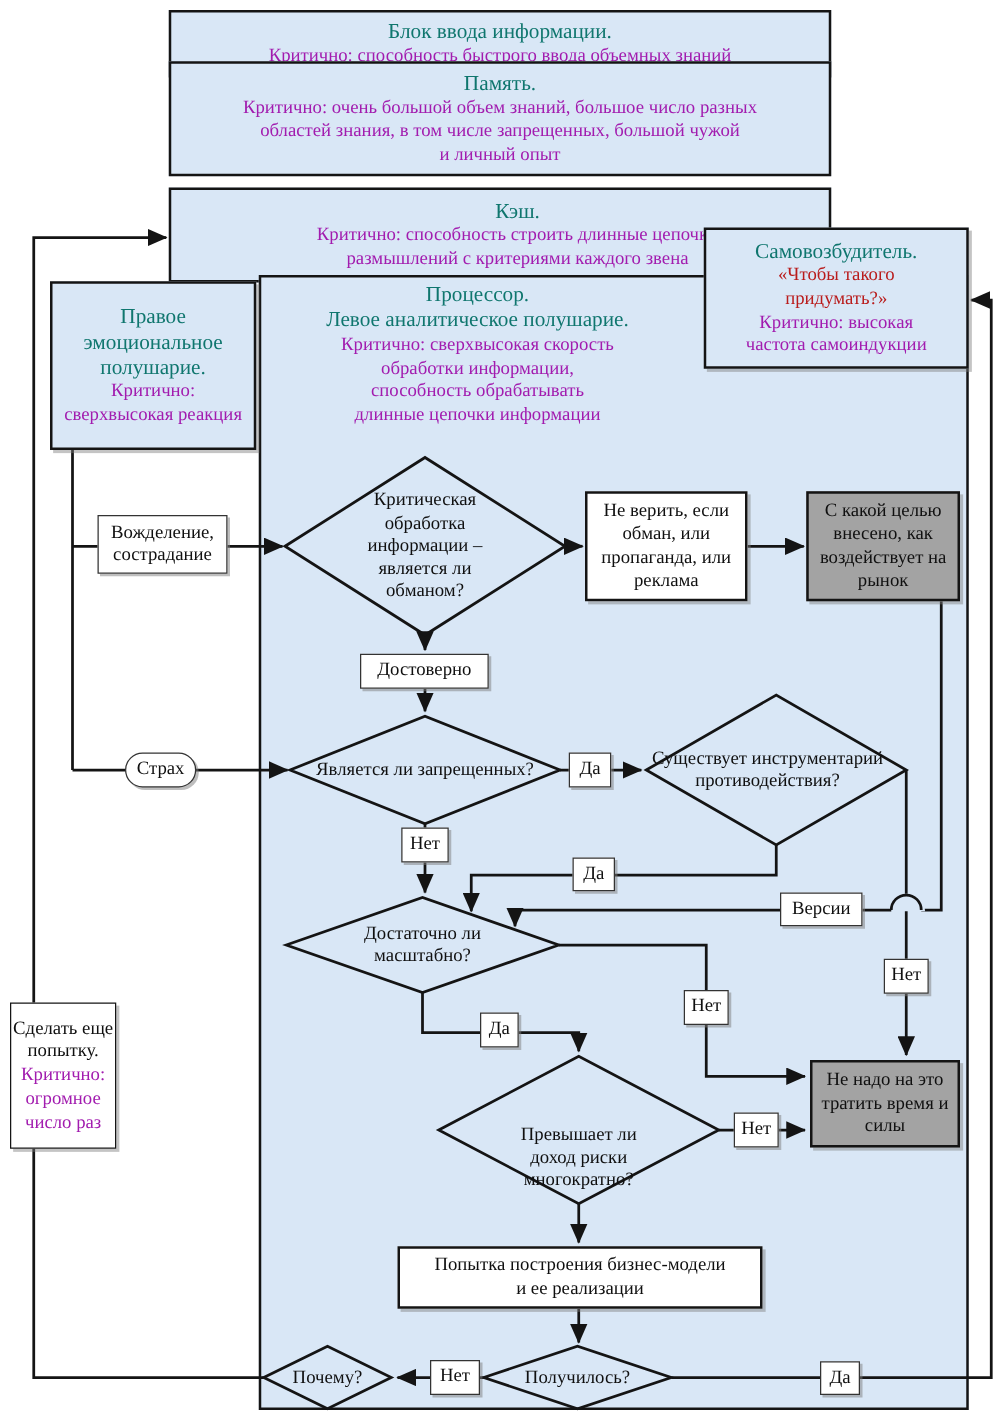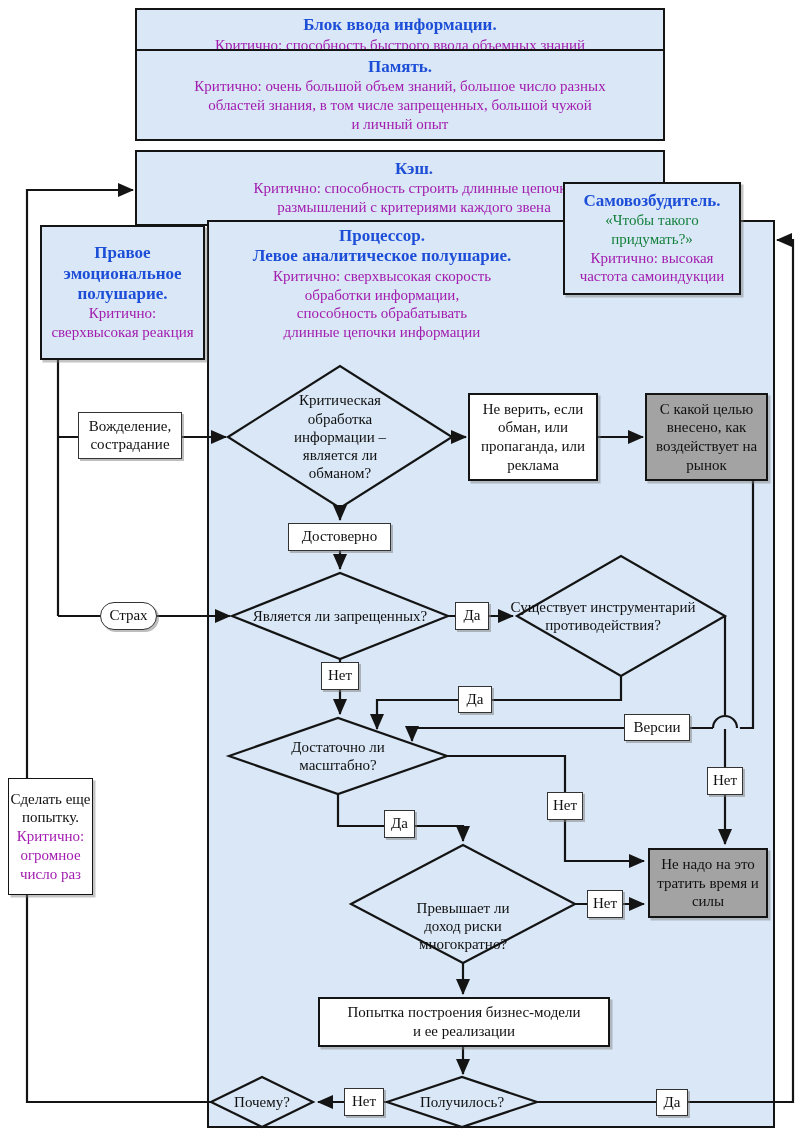--- a/index.html
+++ b/index.html
@@ -10,23 +10,23 @@
        text-align:center;z-index:1;}
   .node{position:absolute;border:2.2px solid #141414;box-sizing:border-box;display:flex;
         flex-direction:column;align-items:center;justify-content:center;text-align:center;
         font-size:15px;line-height:1.25;z-index:3;box-shadow:2.5px 2.5px 0 rgba(125,125,125,.45);}
   .white{background:#ffffff;} .blue{background:#a3a3a3;}
   .lbl{position:absolute;background:#ffffff;border:1.4px solid #333;box-sizing:border-box;
        box-shadow:2px 2px 0 rgba(125,125,125,.5);display:flex;align-items:center;justify-content:center;
        text-align:center;font-size:15px;line-height:1.15;z-index:3;}
   .dtxt{position:absolute;display:flex;align-items:center;justify-content:center;text-align:center;
         font-size:15px;line-height:1.22;z-index:3;}
-  .t{font-weight:bold;font-size:17px;line-height:1.2;color:#1d4ed8;}
+  .t{font-weight:normal;font-size:17px;line-height:1.2;color:#0f766e;}
   .crit{color:#a21caf;font-size:15px;line-height:1.25;}
-  .q{font-size:15px;line-height:1.25;color:#15803d;}
+  .q{font-size:15px;line-height:1.25;color:#b91c1c;}
   svg.wires{position:absolute;left:0;top:0;z-index:2;}
   svg.wires path,svg.wires polygon{stroke:#141414;stroke-width:2.2;fill:none;}
   svg.wires path.mask{stroke:none;fill:#d9e7f6;}
   svg.wires .ah{fill:#141414;stroke:none;}
 </style>
 </head>
 <body>
 
 <div id="canvas">
 
@@ -52,21 +52,21 @@
     <div class="t">Процессор.</div>
     <div class="t">Левое аналитическое полушарие.</div>
     <div class="crit" style="width:230px;margin:0 auto;">Критично: сверхвысокая скорость обработки информации, способность обрабатывать длинные цепочки информации</div>
   </div>
 
   <div class="blk" style="left:40px;top:225px;width:165px;height:135px;z-index:3;box-shadow:2.5px 2.5px 0 rgba(125,125,125,.45);">
     <div class="t" style="width:150px;">Правое эмоциональное полушарие.</div>
     <div class="crit" style="width:150px;">Критично: сверхвысокая реакция</div>
   </div>
 
-  <div class="blk" style="left:563px;top:182px;width:178px;height:113px;z-index:4;box-shadow:2.5px 2.5px 0 rgba(125,125,125,.45);">
+  <div class="blk" style="left:563px;top:182px;width:212px;height:113px;z-index:4;box-shadow:2.5px 2.5px 0 rgba(125,125,125,.45);">
     <div class="t">Самовозбудитель.</div>
     <div class="q" style="width:170px;">«Чтобы такого придумать?»</div>
     <div class="crit" style="width:170px;">Критично: высокая частота самоиндукции</div>
   </div>
 
   <svg class="wires" width="800" height="1140">
     <defs>
       <marker id="ah" markerUnits="userSpaceOnUse" markerWidth="16" markerHeight="14" refX="15" refY="7" orient="auto">
         <path class="ah" d="M0,0 L16,7 L0,14 Z" style="fill:#141414;stroke:none;"></path>
       </marker>
@@ -100,39 +100,39 @@
     <polygon points="232,616 340,573 448,616 340,659"></polygon>
     <polygon points="517,616 621,556 725,616 621,676"></polygon>
     <polygon points="229,756 338,718 447,756 338,794"></polygon>
     <polygon points="351,904 463,845 575,904 463,963"></polygon>
     <polygon points="387,1102 462,1077 537,1102 462,1127"></polygon>
     <polygon points="211,1102 262,1077 313,1102 262,1127"></polygon>
   </svg>
 
   <div class="dtxt" style="left:285px;top:377px;width:110px;height:120px;">Критическая обработка информации – является ли обманом?</div>
   <div class="dtxt" style="left:250px;top:590px;width:180px;height:52px;">Является ли запрещенных?</div>
-  <div class="dtxt" style="left:508px;top:578px;width:190px;height:76px;">Существует инструментарий противодействия?</div>
+  <div class="dtxt" style="left:519px;top:578px;width:190px;height:76px;">Существует инструментарий противодействия?</div>
   <div class="dtxt" style="left:263px;top:730px;width:150px;height:52px;">Достаточно ли масштабно?</div>
   <div class="dtxt" style="left:403px;top:893px;width:120px;height:66px;">Превышает ли доход риски многократно?</div>
   <div class="dtxt" style="left:397px;top:1089px;width:130px;height:26px;">Получилось?</div>
   <div class="dtxt" style="left:217px;top:1089px;width:90px;height:26px;">Почему?</div>
 
   <div class="node white" style="left:468px;top:393px;width:130px;height:88px;">
     <span>Не верить, если обман, или пропаганда, или реклама</span>
   </div>
   <div class="node blue" style="left:645px;top:393px;width:123px;height:88px;">
     <span>С какой целью внесено, как воздействует на рынок</span>
   </div>
   <div class="node blue" style="left:648px;top:848px;width:120px;height:70px;">
     <span>Не надо на это тратить время и силы</span>
   </div>
   <div class="node white" style="left:318px;top:997px;width:292px;height:50px;padding:0 25px;">
     <span>Попытка построения бизнес-модели и ее реализации</span>
   </div>
-  <div class="node white" style="left:8px;top:778px;width:85px;height:117px;border-width:1.6px;">
+  <div class="node white" style="left:8px;top:802px;width:85px;height:117px;border-width:1.6px;">
     <span>Сделать еще попытку.</span>
     <span class="crit">Критично: огромное число раз</span>
   </div>
 
   <div class="lbl" style="left:78px;top:412px;width:104px;height:47px;">Вожделение, сострадание</div>
   <div class="lbl" style="left:288px;top:523px;width:103px;height:28px;">Достоверно</div>
   <div class="lbl" style="left:100px;top:602px;width:57px;height:28px;border-radius:14px;">Страх</div>
   <div class="lbl" style="left:455px;top:602px;width:34px;height:28px;">Да</div>
   <div class="lbl" style="left:321px;top:662px;width:38px;height:28px;">Нет</div>
   <div class="lbl" style="left:458px;top:686px;width:34px;height:27px;">Да</div>

